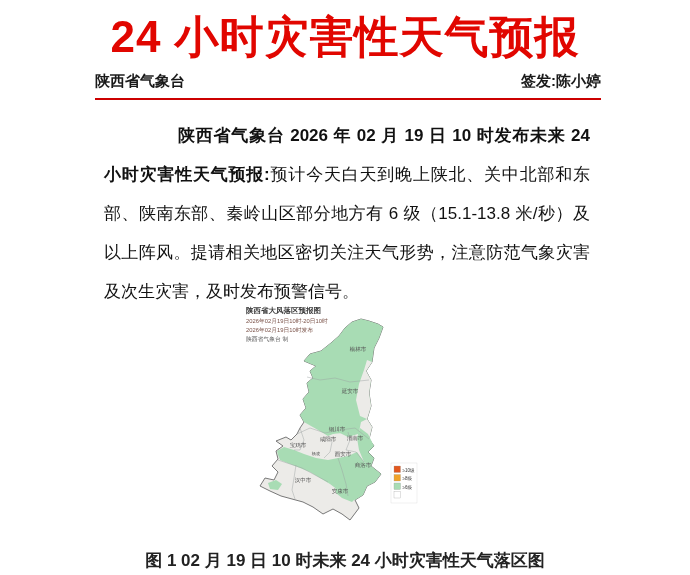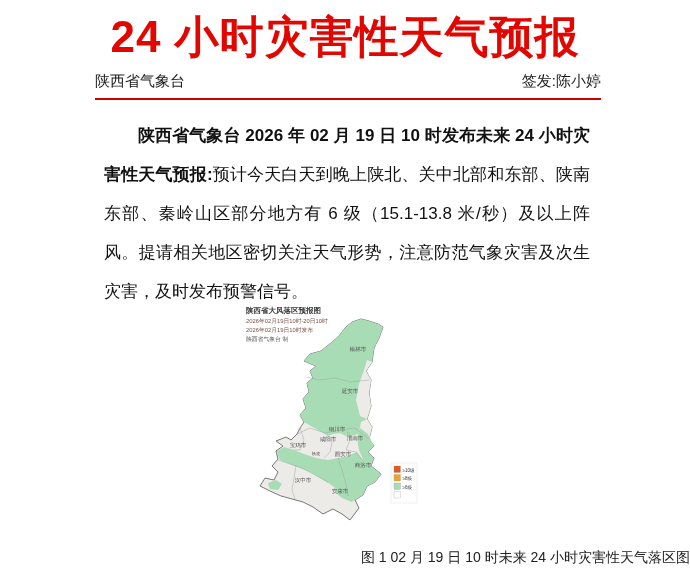--- a/index.html
+++ b/index.html
@@ -23,49 +23,49 @@
     letter-spacing: 1px;
   }
   .header-row {
     position: absolute;
     top: 72px; left: 95px;
     width: 506px;
     display: flex;
     justify-content: space-between;
     align-items: baseline;
     font-size: 15px;
-    font-weight: normal;
+    font-weight: bold;
     color: #1a1a1a;
     padding-bottom: 7px;
     border-bottom: 2px solid #cc0000;
   }
   .body-text {
     position: absolute;
     top: 116px; left: 104px;
     width: 486px;
     font-size: 17px;
     line-height: 39px;
     text-align: justify;
     text-indent: 2em;
     color: #111111;
   }
-  .body-text b { font-weight: bold; }
+  .body-text b { font-weight: bold; margin-left: 40px; }
   .map-figure {
     position: absolute;
     top: 300px; left: 220px;
     width: 233px; height: 250px;
   }
   .map-figure svg { width: 100%; height: 100%; display: block; }
   .caption {
     position: absolute;
     top: 549px; left: 0;
     width: 100%;
-    text-align: right;
-    font-size: 14px;
-    font-weight: 400;
+    text-align: center;
+    font-size: 17px;
+    font-weight: 700;
     color: #222222;
   }
 </style>
 </head>
 <body>
 
 <div class="page">
 
   <h1 class="title">24 小时灾害性天气预报</h1>
 

